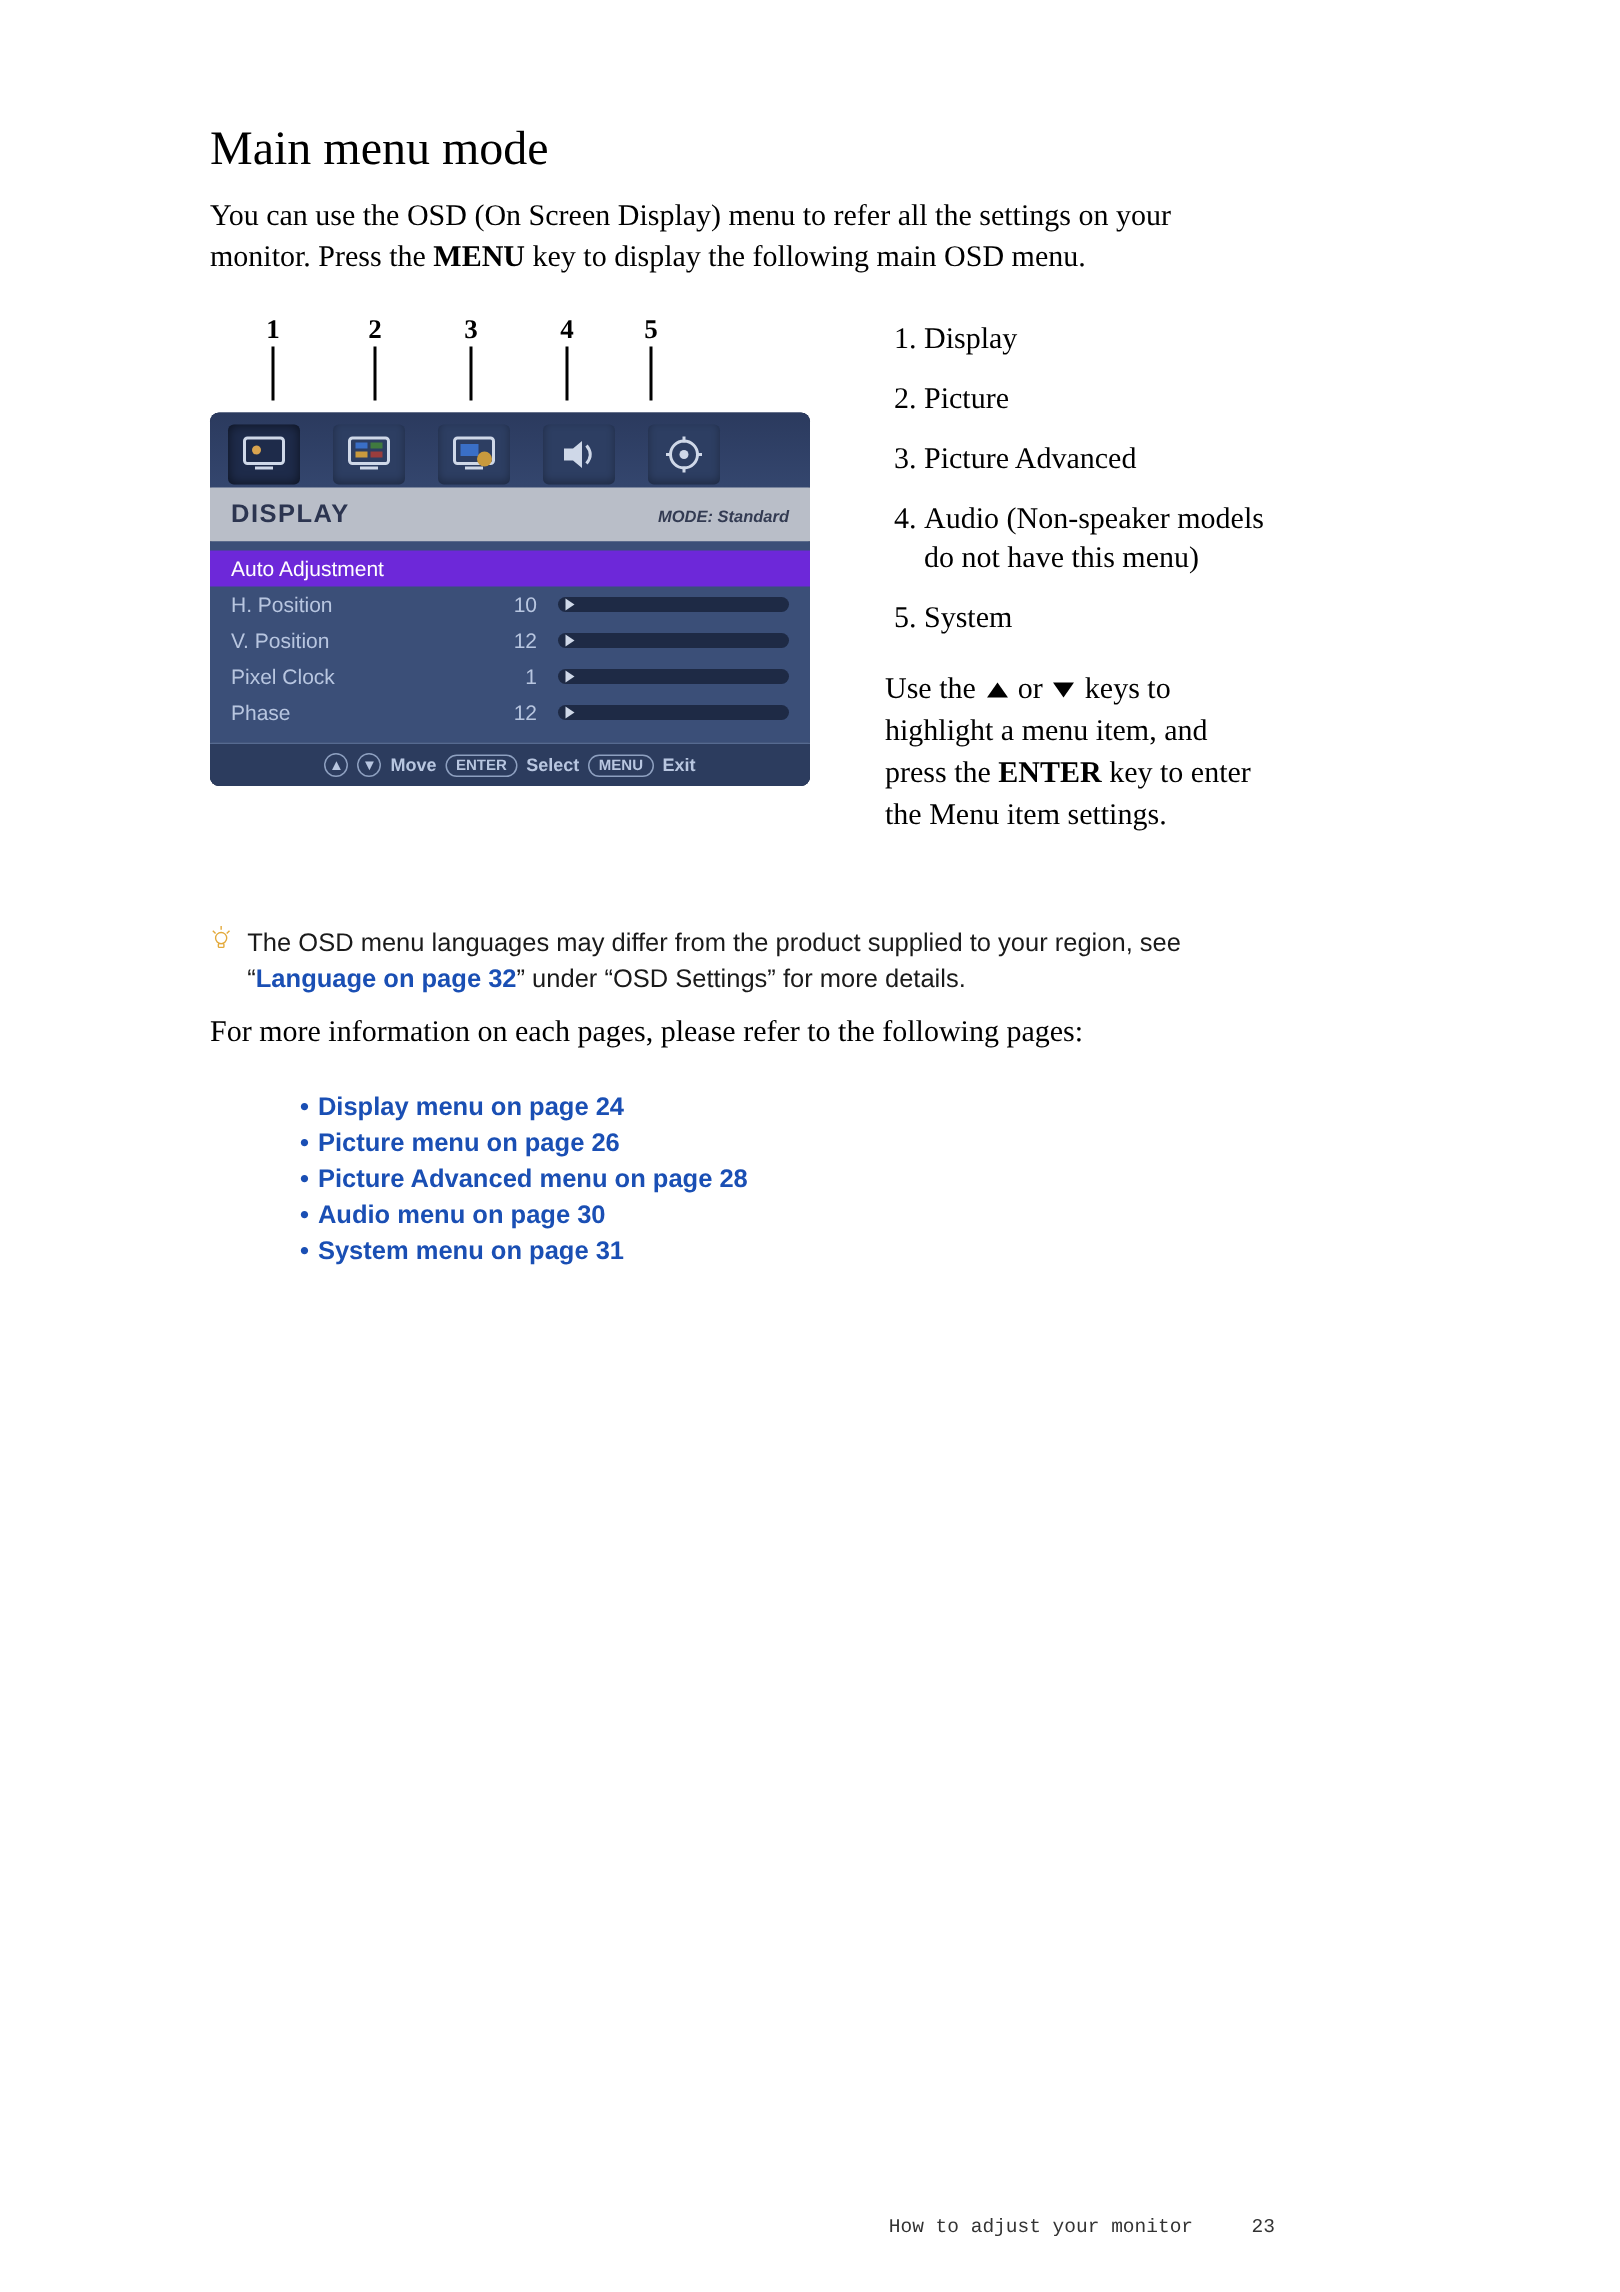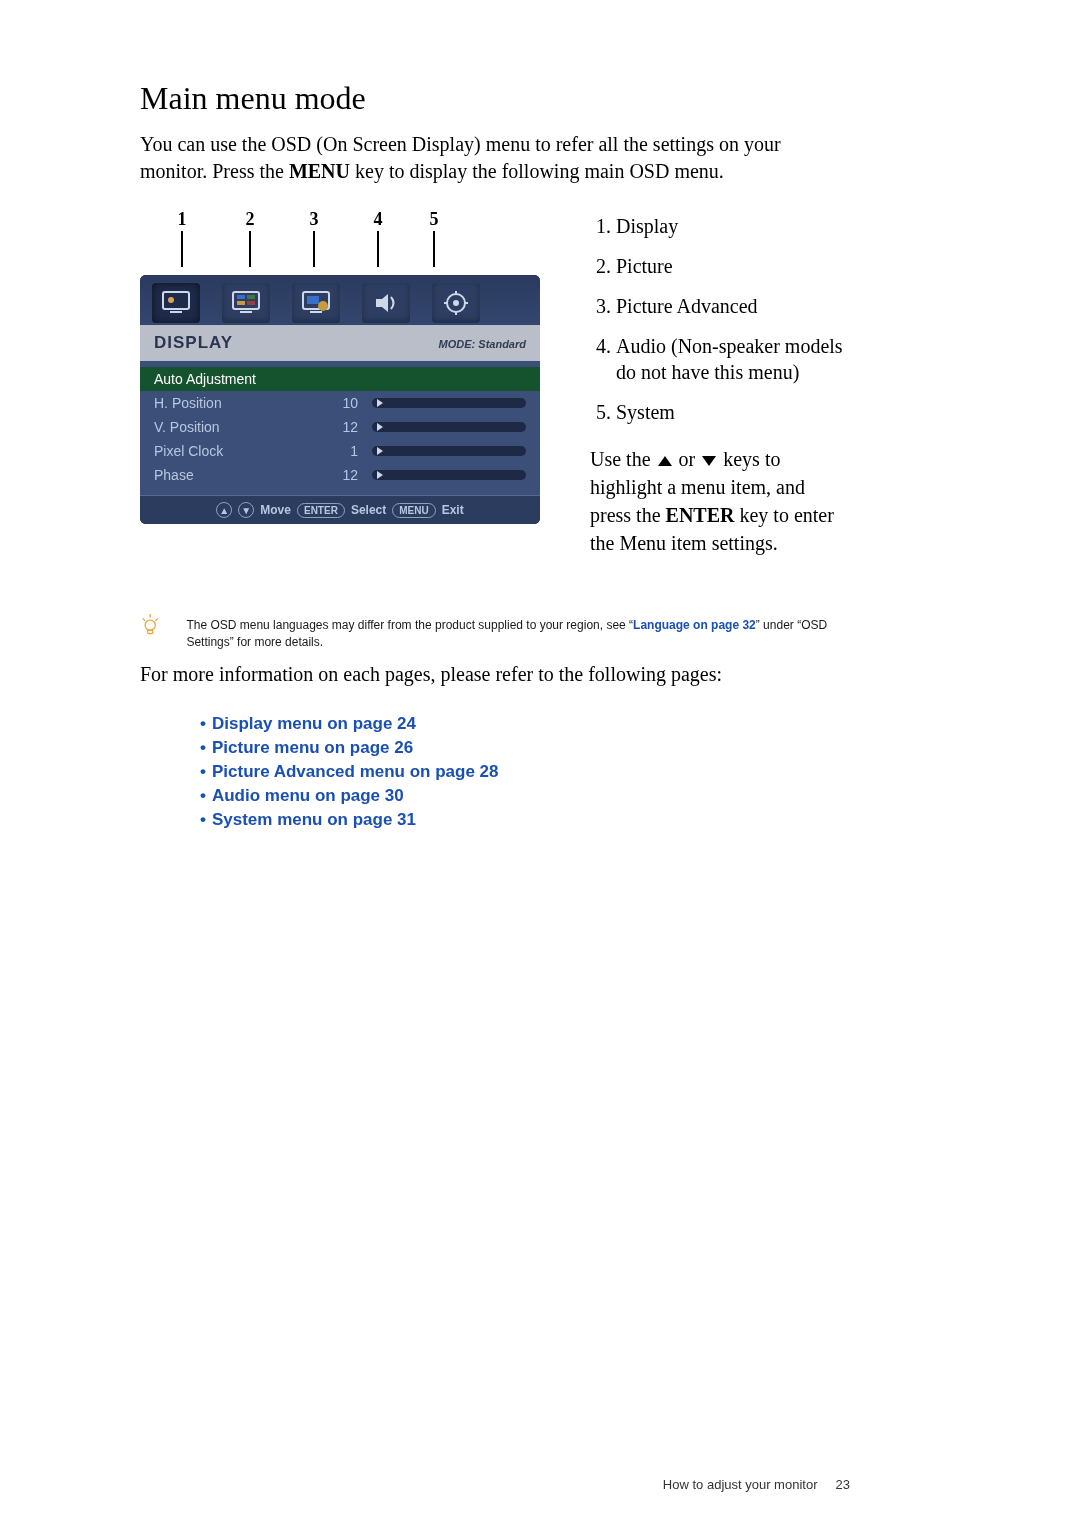--- a/index.html
+++ b/index.html
@@ -122,21 +122,21 @@
     background: #3b4f78;
     padding: 6px 0 8px 0;
   }
   .osd-row {
     display: flex;
     align-items: center;
     padding: 4px 14px;
     font-size: 14px;
   }
   .osd-row.active {
-    background: #14532d;
+    background: #6d28d9;
     color: #fff;
   }
   .osd-label {
     flex: 0 0 168px;
   }
   .osd-val {
     flex: 0 0 36px;
     text-align: right;
   }
   .osd-slider {
@@ -206,24 +206,24 @@
     margin: 0 2px;
     vertical-align: middle;
   }
   .tri.up { border-left: 7px solid transparent; border-right: 7px solid transparent; border-bottom: 10px solid #000; }
   .tri.down { border-left: 7px solid transparent; border-right: 7px solid transparent; border-top: 10px solid #000; }
 
   
   .note {
     margin-top: 40px;
     display: flex;
-    gap: 26px;
+    gap: 10px;
     align-items: flex-start;
     font-family: Arial, Helvetica, sans-serif;
-    font-size: 12px;
+    font-size: 17px;
     line-height: 1.4;
     color: #1a1a1a;
   }
   .bulb {
     margin-top: -6px;
   }
   .link-bold {
     font-weight: bold;
     color: #1a4fb4;
   }
@@ -245,21 +245,21 @@
     content: "•";
     color: #1a4fb4;
     font-weight: bold;
     margin-right: 6px;
   }
 
   .page-footer {
     position: absolute;
     bottom: 36px;
     right: 110px;
-    font-family: Liberation Sans, sans-serif;
+    font-family: Liberation Mono, monospace;
     font-size: 13px;
     color: #333;
   }
 
   
   .ico { display:block; }
 </style>
 </head>
 <body>
 

